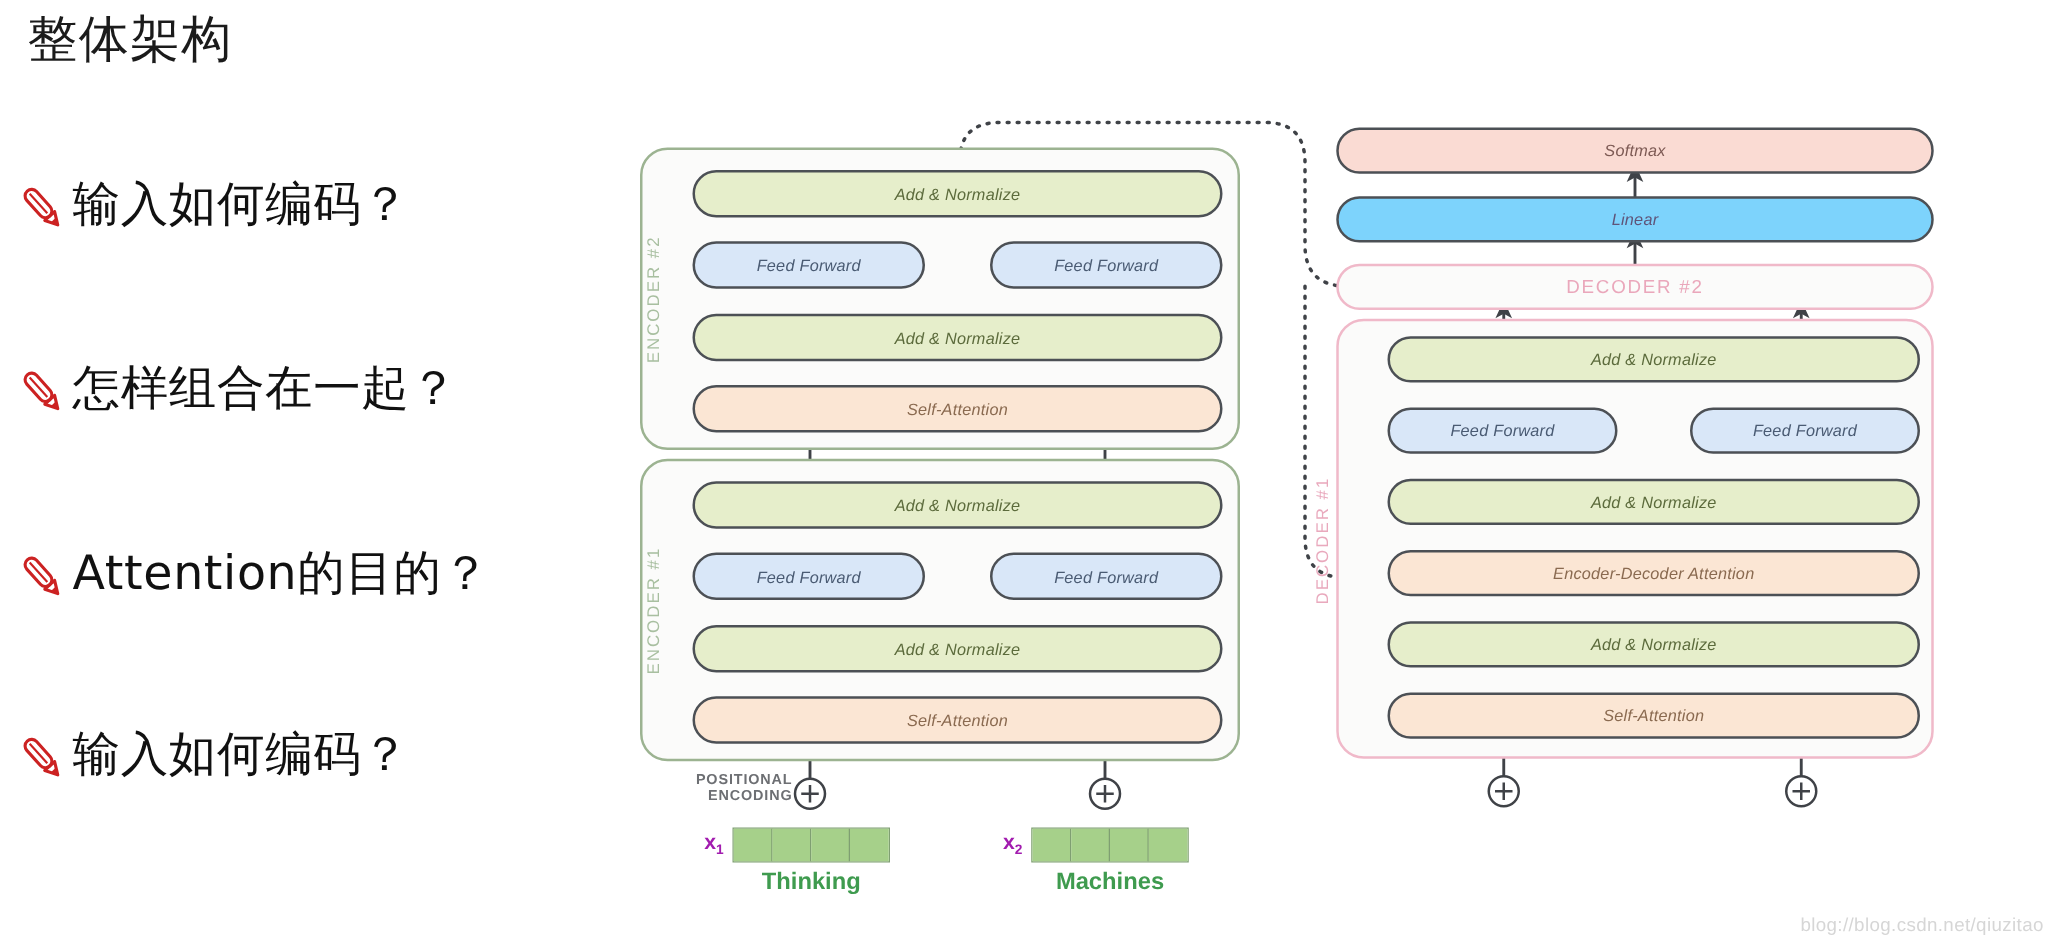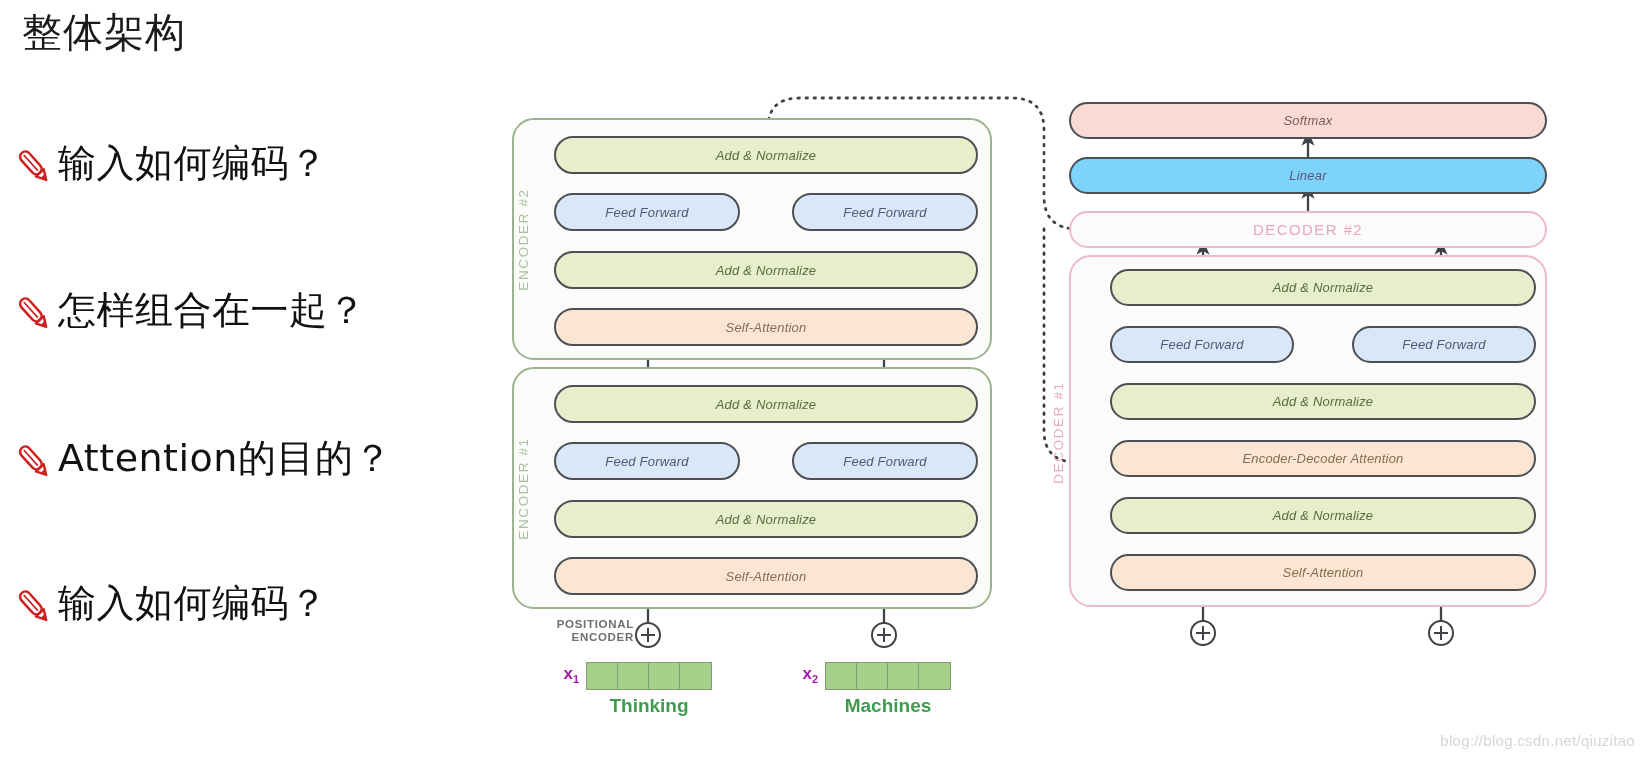--- a/index.html
+++ b/index.html
@@ -308,21 +308,21 @@
   <div class="layer addnorm" style="left:1110px; top:269px; width:426px; height:37px;">Add &amp; Normalize</div>
   <div class="layer ff" style="left:1110px; top:326px; width:184px; height:37px;">Feed Forward</div>
   <div class="layer ff" style="left:1352px; top:326px; width:184px; height:37px;">Feed Forward</div>
   <div class="layer addnorm" style="left:1110px; top:383px; width:426px; height:37px;">Add &amp; Normalize</div>
   <div class="layer attn" style="left:1110px; top:440px; width:426px; height:37px;">Encoder-Decoder Attention</div>
   <div class="layer addnorm" style="left:1110px; top:497px; width:426px; height:37px;">Add &amp; Normalize</div>
   <div class="layer attn" style="left:1110px; top:554px; width:426px; height:37px;">Self-Attention</div>
 
   <div class="pe-label" style="left:548px; top:618px; width:86px;">
     <span>POSITIONAL</span><br>
-    <span>ENCODER</span>
+    <span>ENCODING</span>
   </div>
   <div class="plus-circle" style="left:635px; top:622px;"></div>
   <div class="plus-circle" style="left:871px; top:622px;"></div>
 
   <div class="plus-circle" style="left:1190px; top:620px;"></div>
   <div class="plus-circle" style="left:1428px; top:620px;"></div>
 
   <div class="embed-group" style="left:586px; top:662px; width:126px;">
     <span class="embed-xlabel">x<sub>1</sub></span>
     <div class="embed-cells">

